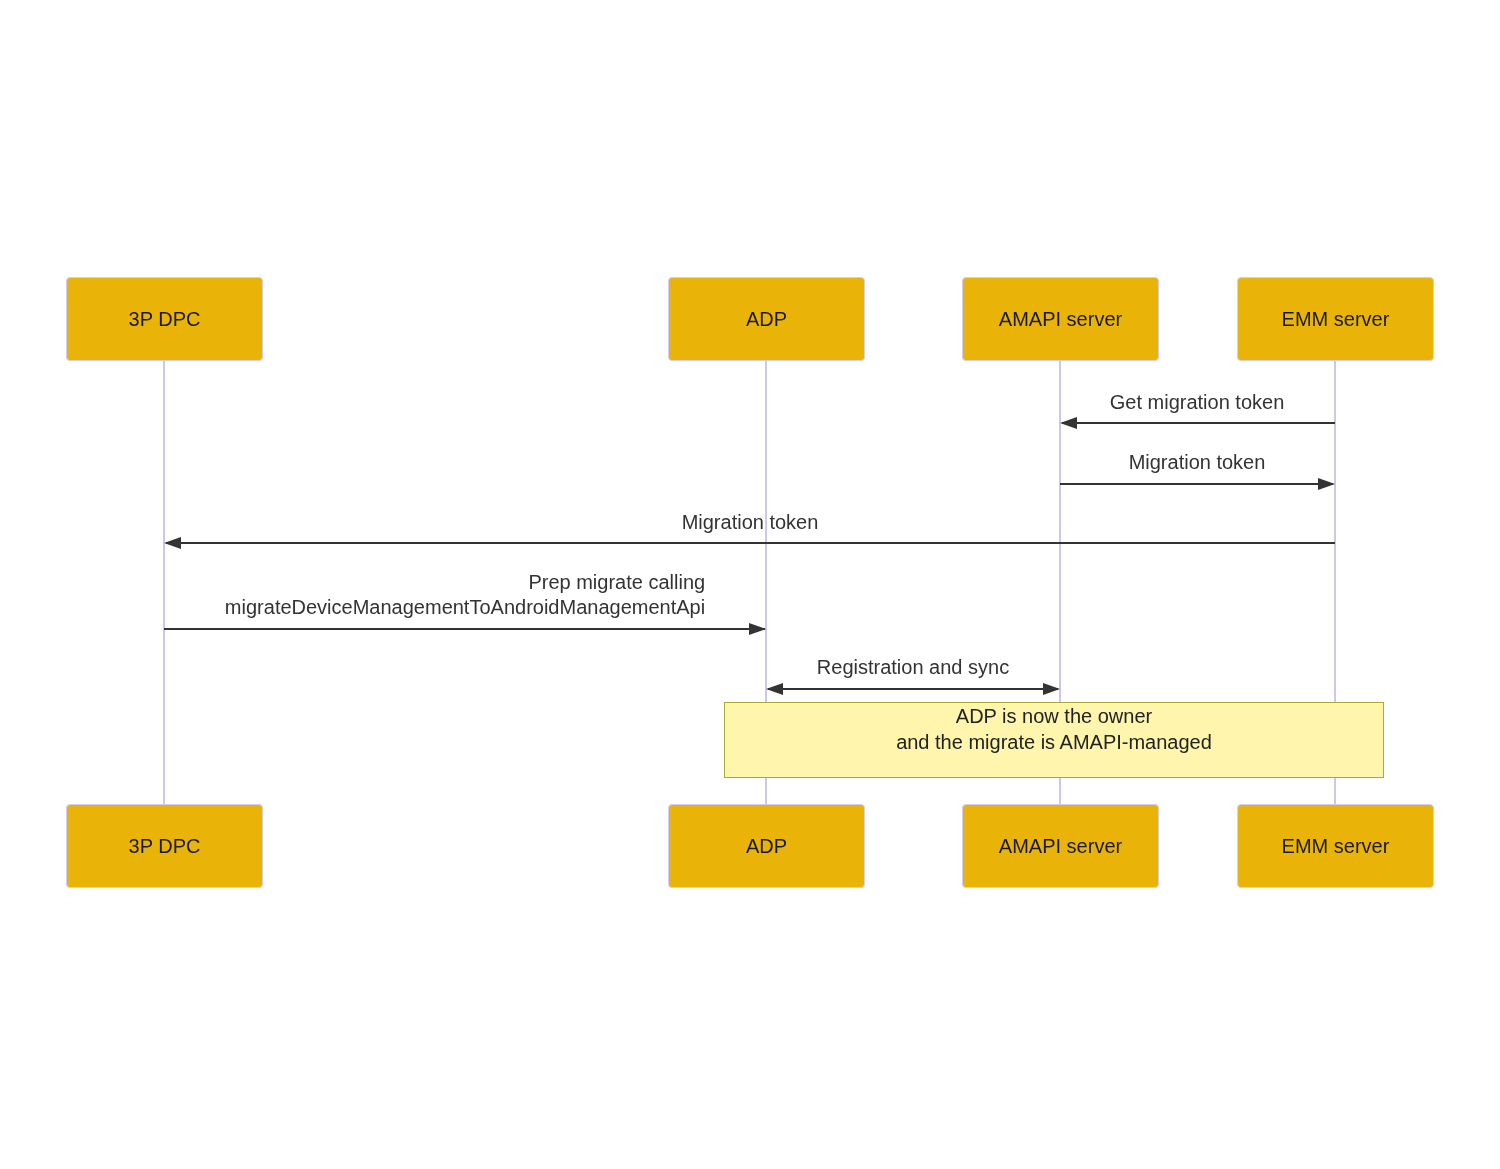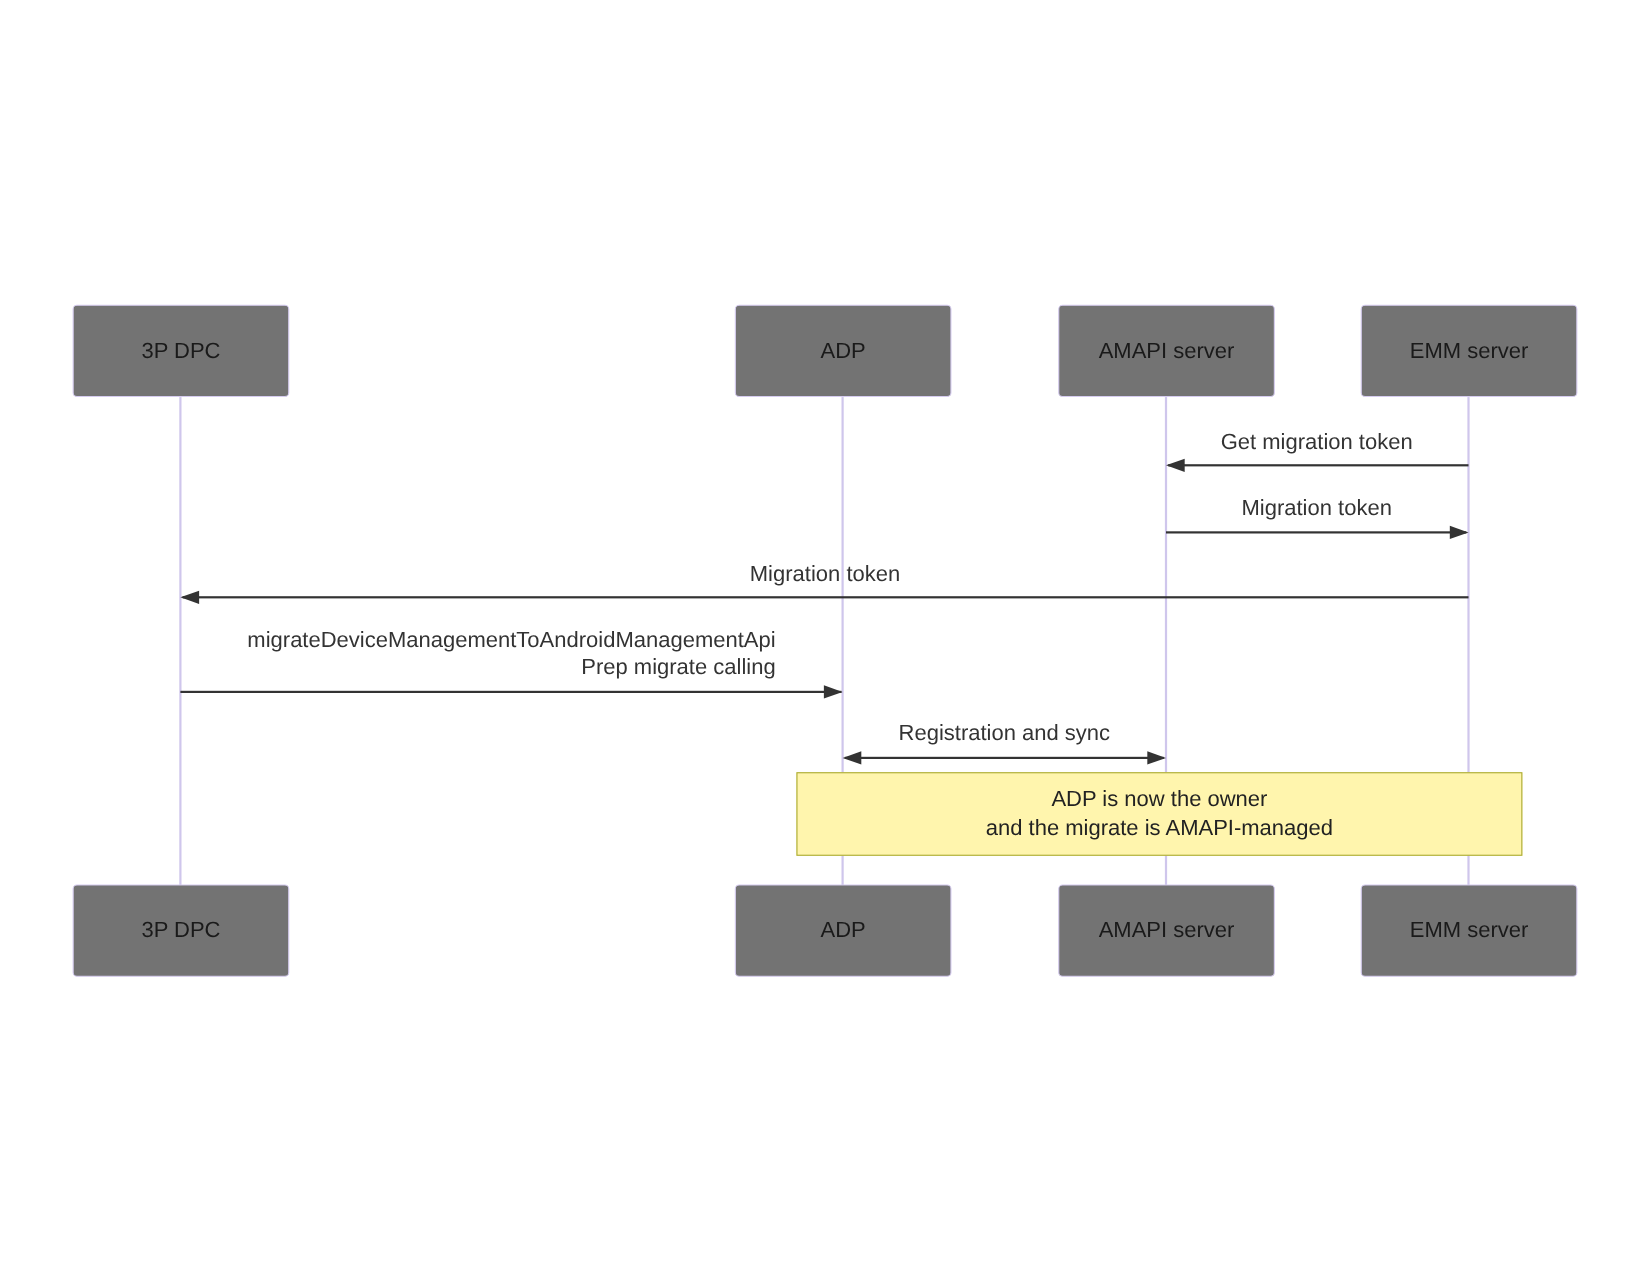--- a/index.html
+++ b/index.html
@@ -4,21 +4,21 @@
 <style>
   html,body{margin:0;padding:0;background:#ffffff;}
   body{font-family:"Liberation Sans","DejaVu Sans",sans-serif;}
   .canvas{
     position:relative;width:1500px;height:1169px;background:#ffffff;overflow:hidden;
   }
   .lifeline{
     position:absolute;width:2px;top:361px;height:444px;background:#cfc6ec;
   }
   .actor{
-    position:absolute;width:197px;height:84px;background:#737373;border:1px solid #d6ccf0;
+    position:absolute;width:197px;height:84px;background:#eab308;border:1px solid #d6ccf0;
     border-radius:4px;display:flex;align-items:center;justify-content:center;
     font-size:20px;color:#1a1a1a;box-sizing:border-box;
   }
   .msg-label{
     position:absolute;transform:translateX(-50%);text-align:right;
     font-size:20px;line-height:25px;color:#333333;white-space:nowrap;
   }
   .arrow-line{
     position:absolute;height:2px;background:#333333;
   }
@@ -28,21 +28,21 @@
     border-right:17px solid #333333;
   }
   .head-right{
     position:absolute;width:0;height:0;
     border-top:6px solid transparent;border-bottom:6px solid transparent;
     border-left:17px solid #333333;
   }
   .note{
     position:absolute;left:724px;top:702px;width:660px;height:76px;
     background:#fff5ad;border:1px solid #aaaa33;box-sizing:border-box;
-    display:flex;flex-direction:column;align-items:center;justify-content:center;
+    display:flex;flex-direction:column;align-items:center;
     font-size:20px;line-height:26px;color:#222222;text-align:center;
   }
 </style>
 </head>
 <body>
 
 <div class="canvas">
 
   <div class="lifeline" style="left:163px"></div>
   <div class="lifeline" style="left:765px"></div>
@@ -74,22 +74,22 @@
   <div class="arrow-line" style="left:1060px;top:483px;width:273px"></div>
   <div class="head-right" style="left:1318px;top:478px"></div>
 
   <div class="msg-label" style="left:750px;top:510px">
     <span>Migration token</span>
   </div>
   <div class="arrow-line" style="left:166px;top:542px;width:1169px"></div>
   <div class="head-left" style="left:164px;top:537px"></div>
 
   <div class="msg-label" style="left:465px;top:570px">
+    <div>Prep migrate calling</div>
     <div>migrateDeviceManagementToAndroidManagementApi</div>
-    <div>Prep migrate calling</div>
   </div>
   <div class="arrow-line" style="left:164px;top:628px;width:601px"></div>
   <div class="head-right" style="left:749px;top:623px"></div>
 
   <div class="msg-label" style="left:913px;top:655px">
     <span>Registration and sync</span>
   </div>
   <div class="arrow-line" style="left:768px;top:688px;width:290px"></div>
   <div class="head-left" style="left:766px;top:683px"></div>
   <div class="head-right" style="left:1043px;top:683px"></div>

